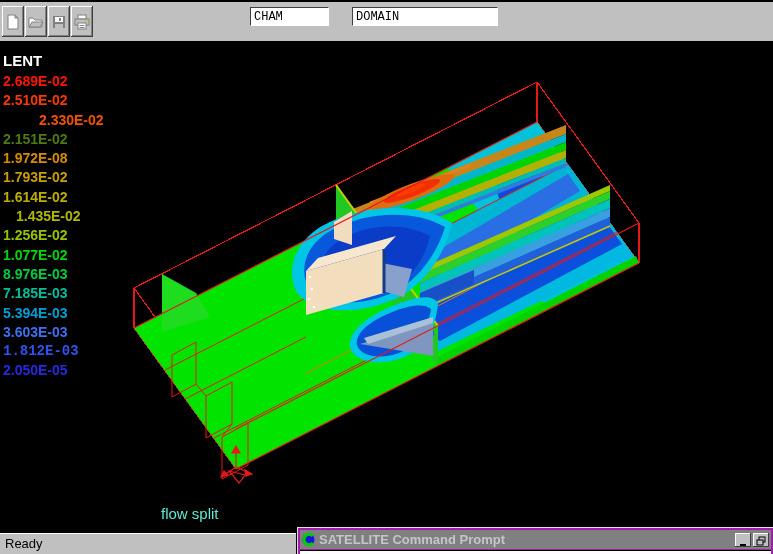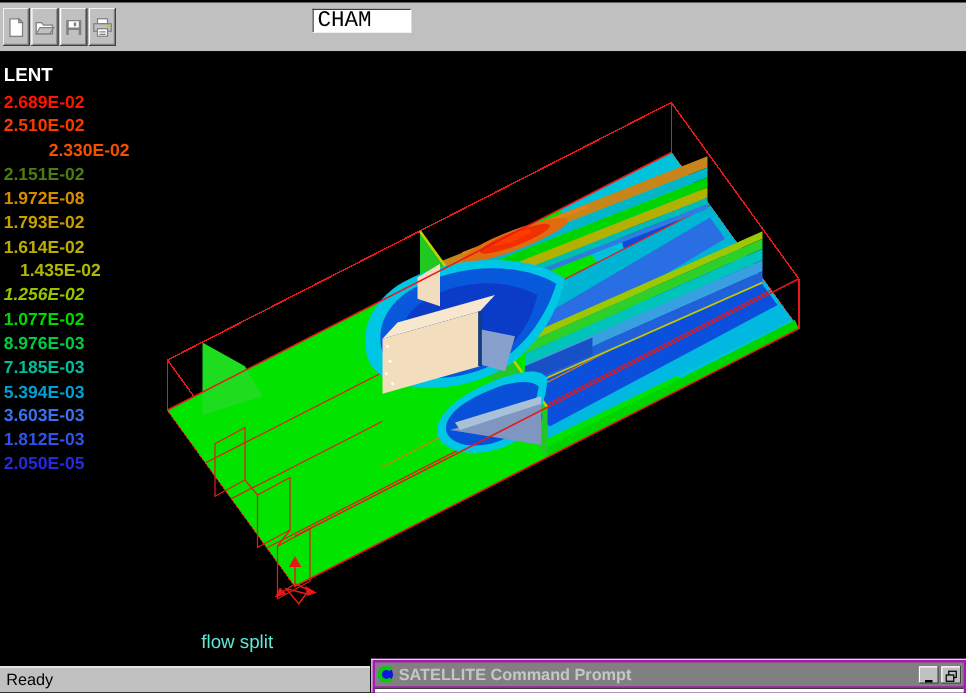--- a/index.html
+++ b/index.html
@@ -15,21 +15,21 @@
   }
   .tbtn{
     position:absolute;top:4px;width:22px;height:31px;background:#c0c0c0;
     border:0;padding:0;margin:0;
     box-shadow:inset -1px -1px 0 #404040,inset 1px 1px 0 #ffffff,inset -2px -2px 0 #808080;
     display:flex;align-items:center;justify-content:center;cursor:pointer;
   }
   .tfield{
     position:absolute;top:5px;height:17px;background:#fff;color:#000;
     border:1px solid;border-color:#404040 #ffffff #ffffff #404040;
-    font-family:"Liberation Mono",monospace;font-size:18px;padding:0 0 0 3px;margin:0;
+    font-family:"Liberation Mono",monospace;font-size:12px;padding:0 0 0 3px;margin:0;
   }
   
   .viewport{position:absolute;left:0;top:41px;width:773px;height:492px;background:#000;}
   .scene-svg{position:absolute;left:0;top:0;}
   .legend{position:absolute;left:3px;top:12px;z-index:5;}
   .legend-title{font:bold 15px/16px "Liberation Sans",sans-serif;color:#fff;margin-bottom:3px;}
   .legend-row{font:bold 14px/19.3px "Liberation Sans",sans-serif;white-space:pre;}
   .probe{position:absolute;top:1px;right:42px;z-index:5;text-align:center;color:#fff;
          font:bold 14px/17px "Liberation Sans",sans-serif;}
   .caption{position:absolute;left:161px;top:464px;z-index:5;color:#5eead4;
@@ -90,20 +90,21 @@
   <button class="tbtn" style="left:71px">
     <svg width="16" height="16">
       <rect x="4" y="1" width="8" height="4" fill="#ffffff" stroke="#808080"></rect>
       <rect x="1" y="5" width="14" height="6" fill="#c0c0c0" stroke="#808080"></rect>
       <circle cx="12.5" cy="7" r="1" fill="#d8c400"></circle>
       <rect x="4" y="9" width="8" height="6" fill="#ffffff" stroke="#808080"></rect>
       <path d="M5.5,11.5 h5 M5.5,13.5 h5" stroke="#808080"></path>
     </svg>
   </button>
   <input class="tfield" style="left: 250px; width: 74px;" value="CHAM">
+  <input class="tfield" style="left: 352px; width: 141px;" value="DOMAIN">
 </div>
 
 <div class="viewport">
 
   <svg class="scene-svg" width="773" height="492" viewBox="0 0 773 492">
 
     <g stroke="#e81818" stroke-width="1.2" fill="none" shape-rendering="crispEdges">
       <path d="M134,247 L537,41"></path>
       <path d="M134,247 L134,287"></path>
       <path d="M537,41 L537,81"></path>
@@ -220,27 +221,27 @@
     <div>
 
     <div class="legend-row" style="color: rgb(255, 20, 0);">2.689E-02</div>
         <div class="legend-row" style="color: rgb(250, 56, 0);">2.510E-02</div>
         <div class="legend-row" style="color: rgb(242, 82, 0); margin-left: 36px;">2.330E-02</div>
         <div class="legend-row" style="color: #4d7c0f;">2.151E-02</div>
         <div class="legend-row" style="color: rgb(215, 140, 0);">1.972E-08</div>
         <div class="legend-row" style="color: rgb(201, 158, 0);">1.793E-02</div>
         <div class="legend-row" style="color: rgb(188, 174, 0);">1.614E-02</div>
         <div class="legend-row" style="color: rgb(176, 184, 0); margin-left: 13px;">1.435E-02</div>
-        <div class="legend-row" style="color: rgb(150, 196, 0); font-style: italic;">1.256E-02</div>
+        <div class="legend-row" style="color: rgb(150, 196, 0);">1.256E-02</div>
         <div class="legend-row" style="color: rgb(0, 216, 0);">1.077E-02</div>
         <div class="legend-row" style="color: rgb(0, 204, 64);">8.976E-03</div>
         <div class="legend-row" style="color: rgb(0, 191, 154);">7.185E-03</div>
         <div class="legend-row" style="color: rgb(0, 159, 212);">5.394E-03</div>
         <div class="legend-row" style="color: rgb(58, 112, 242);">3.603E-03</div>
-        <div class="legend-row" style="color: rgb(47, 82, 238);">1.812E-03</div>
+        <div class="legend-row" style="color: rgb(47, 82, 238); font-family: Liberation Mono, monospace;">1.812E-03</div>
         <div class="legend-row" style="color: rgb(40, 40, 224);">2.050E-05</div>
       </div>
   </div>
 
 
   <div class="caption">flow split</div>
 </div>
 
 <div class="statusbar">
   <span>Ready</span>

